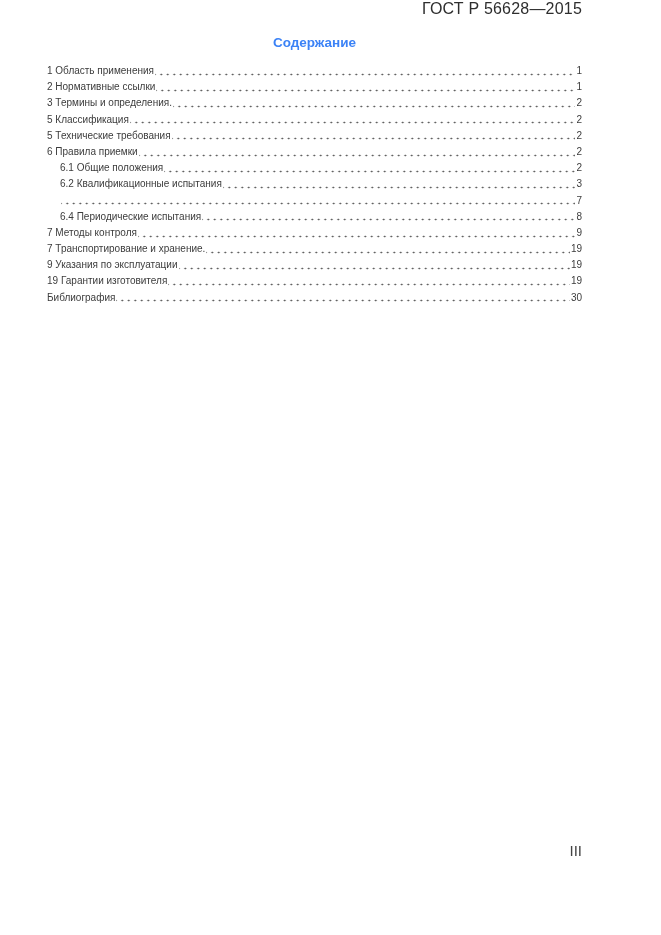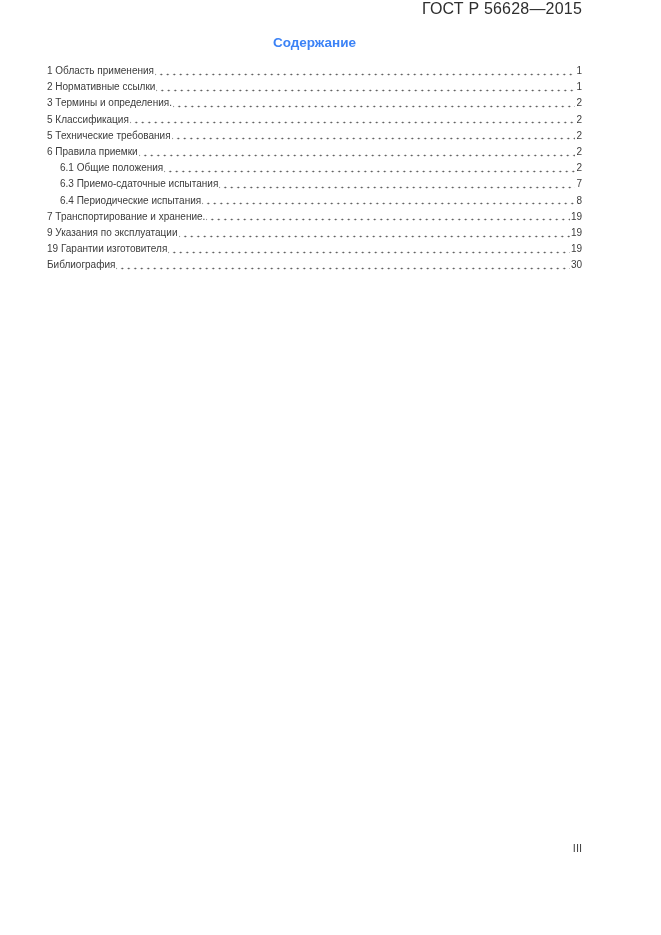--- a/index.html
+++ b/index.html
@@ -63,21 +63,21 @@
     background-position: left 3px bottom 3.5px;
   }
   .toc-page {
     white-space: nowrap;
     flex: 0 0 auto;
   }
   .doc-footer {
     position: absolute;
     top: 842px;
     right: 79px;
-    font-size: 11px;
+    font-size: 15px;
     color: #444444;
   }
 </style>
 </head>
 <body>
 
 <div class="content">
 
   <div class="doc-header">ГОСТ Р 56628—2015</div>
 
@@ -120,33 +120,42 @@
       <span class="toc-dots"></span>
       <span class="toc-page">2</span>
     </div>
 
     <div class="toc-row sub">
       <span class="toc-label">6.1 Общие положения</span>
       <span class="toc-dots"></span>
       <span class="toc-page">2</span>
     </div>
 
+    <div class="toc-row sub">
+      <span class="toc-label">6.2 Квалификационные испытания</span>
+      <span class="toc-dots"></span>
+      <span class="toc-page">3</span>
+    </div>
 
     <div class="toc-row sub">
-      <span class="toc-label">6.3 Приемо-сдаточные испытания</span>
       <span class="toc-dots"></span>
       <span class="toc-page">7</span>
     </div>
 
     <div class="toc-row sub">
       <span class="toc-label">6.4 Периодические испытания</span>
       <span class="toc-dots"></span>
       <span class="toc-page">8</span>
     </div>
 
+    <div class="toc-row">
+      <span class="toc-label">7 Методы контроля</span>
+      <span class="toc-dots"></span>
+      <span class="toc-page">9</span>
+    </div>
 
     <div class="toc-row">
       <span class="toc-label">7 Транспортирование и хранение.</span>
       <span class="toc-dots"></span>
       <span class="toc-page">19</span>
     </div>
 
     <div class="toc-row">
       <span class="toc-label">9 Указания по эксплуатации</span>
       <span class="toc-dots"></span>

